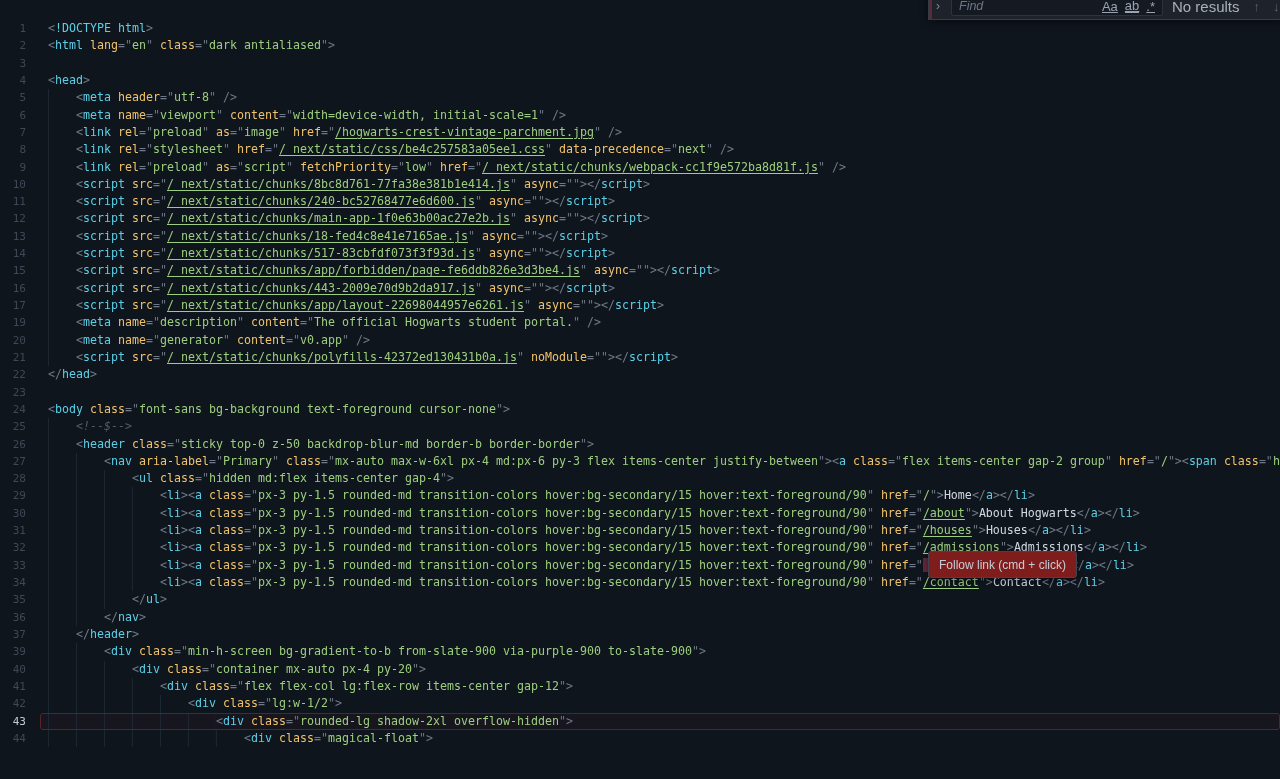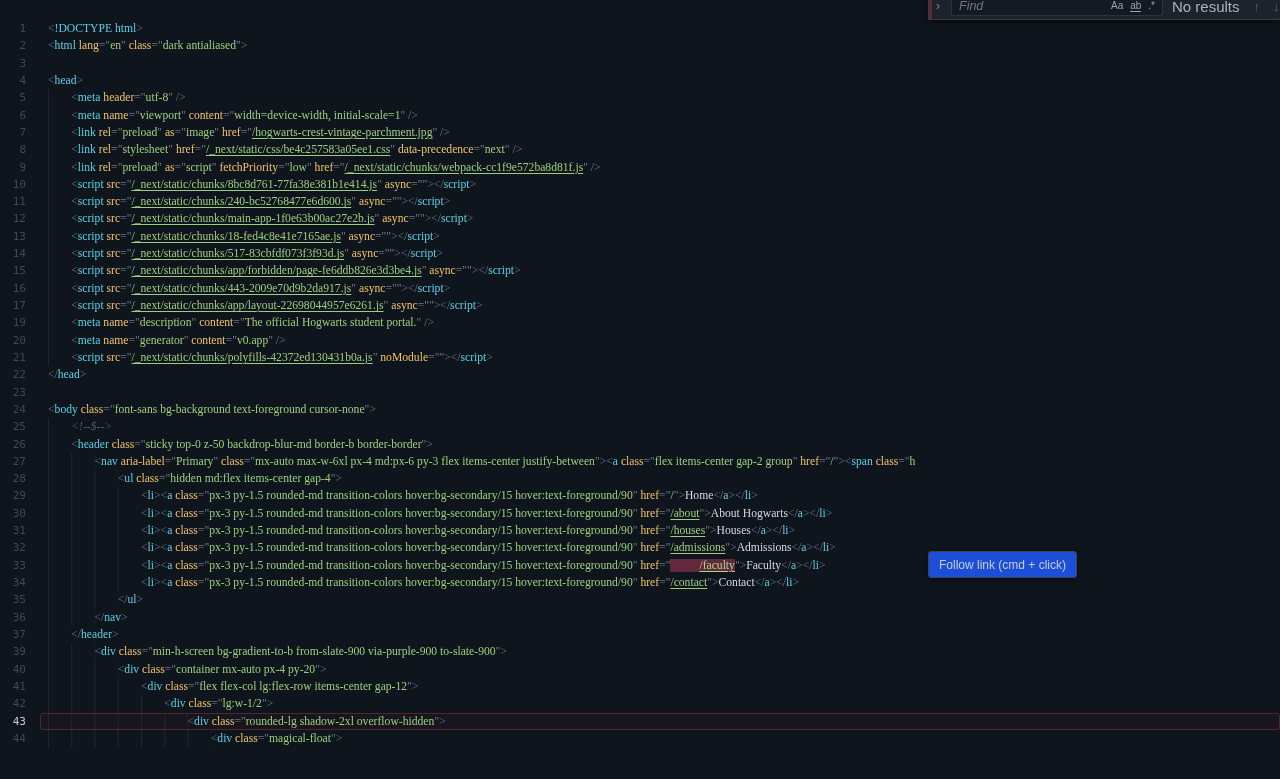--- a/index.html
+++ b/index.html
@@ -3,21 +3,21 @@
 <meta charset="utf-8">
 <style>
   html,body{margin:0;padding:0;background:#0f151d;}
   body{width:1280px;height:779px;position:relative;overflow:hidden;
        font-family:"DejaVu Sans Mono",monospace;font-size:11.63px;}
 
   
   #code-area{position:absolute;inset:0;padding-top:20px;z-index:1;}
   .row{display:flex;height:17.32px;line-height:17.32px;white-space:pre;}
   .gut{width:26px;flex:none;text-align:right;color:#3f4856;font-size:11px;}
-  .codeln{flex:1;margin-left:14px;padding-left:8px;position:relative;box-sizing:border-box;overflow:visible;font-family:Liberation Serif, serif;}
+  .codeln{flex:1;margin-left:14px;padding-left:8px;position:relative;box-sizing:border-box;overflow:visible;}
   .row.current .codeln{border:1px solid #582329;border-radius:3px;
        background:rgba(150,52,60,0.06);padding-left:7px;line-height:15.3px;}
   .row.current .gut{color:#c3cad6;}
   .ind{display:inline-block;height:100%;vertical-align:top;
        background-image:linear-gradient(to right,#1d2731 1px,transparent 1px);
        background-size:4ch 100%;}
   .tk-p{color:#6f7987;}
   .tk-t{color:#5ccfe6;}
   .tk-a{color:#f0c26b;}
   .tk-s{color:#9cce7e;}
@@ -33,30 +33,30 @@
        box-shadow:0 2px 8px rgba(0,0,0,.45);z-index:6;
        font-family:"Liberation Sans",sans-serif;box-sizing:border-box;}
   #find-widget .sash{position:absolute;left:0;top:0;width:3px;height:100%;background:#5a2b33;}
   .frow{position:absolute;left:7px;right:0;bottom:3px;height:20px;
         display:flex;align-items:center;}
   .fchev{width:12px;color:#7e8896;font-size:12px;line-height:1;cursor:pointer;}
   .finput{margin-left:3px;width:212px;height:19px;background:#151a22;
         border:1px solid #2c333f;border-radius:2px;display:flex;
         align-items:center;padding:0 7px;gap:7px;box-sizing:border-box;}
   .fplaceholder{flex:1;color:#6d7684;font-size:12.5px;font-style:italic;}
-  .opt{color:#99a3b1;font-size:10px;line-height:1;cursor:pointer;}
+  .opt{color:#99a3b1;font-size:13px;line-height:1;cursor:pointer;text-decoration:underline;}
   .opt-ww{border-bottom:1px solid #99a3b1;}
   .fresults{margin-left:9px;color:#a9b1bd;font-size:15px;}
   .farrow{color:#5f6875;font-size:13px;line-height:1;}
   .farrow.first{margin-left:14px;}
   .farrow.second{margin-left:13px;}
 
   
   #link-tooltip{position:absolute;left:928px;top:551px;height:27px;
-        background:#1d4ed8;border:1px solid #3e4551;border-radius:3px;
+        background:#7f1d1d;border:1px solid #3e4551;border-radius:3px;
         box-shadow:0 2px 6px rgba(0,0,0,.4);color:#c6ccd6;z-index:5;
         font-family:"Liberation Sans",sans-serif;font-size:12px;
         display:flex;align-items:center;padding:0 10px;box-sizing:border-box;}
 </style>
 </head>
 <body>
 
 <div id="code-area">
     <div class="row"><div class="gut">1</div><div class="codeln"><span class="tk-p">&lt;</span><span class="tk-t">!DOCTYPE html</span><span class="tk-p">&gt;</span></div></div>
     <div class="row"><div class="gut">2</div><div class="codeln"><span class="tk-p">&lt;</span><span class="tk-t">html</span><span class="tk-p"> </span><span class="tk-a">lang</span><span class="tk-p">="</span><span class="tk-s">en</span><span class="tk-p">" </span><span class="tk-a">class</span><span class="tk-p">="</span><span class="tk-s">dark antialiased</span><span class="tk-p">"&gt;</span></div></div>

